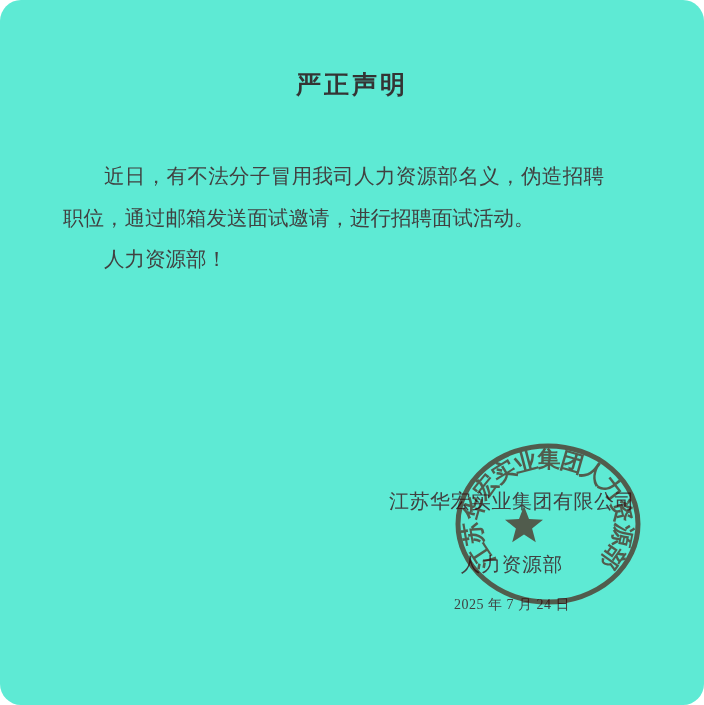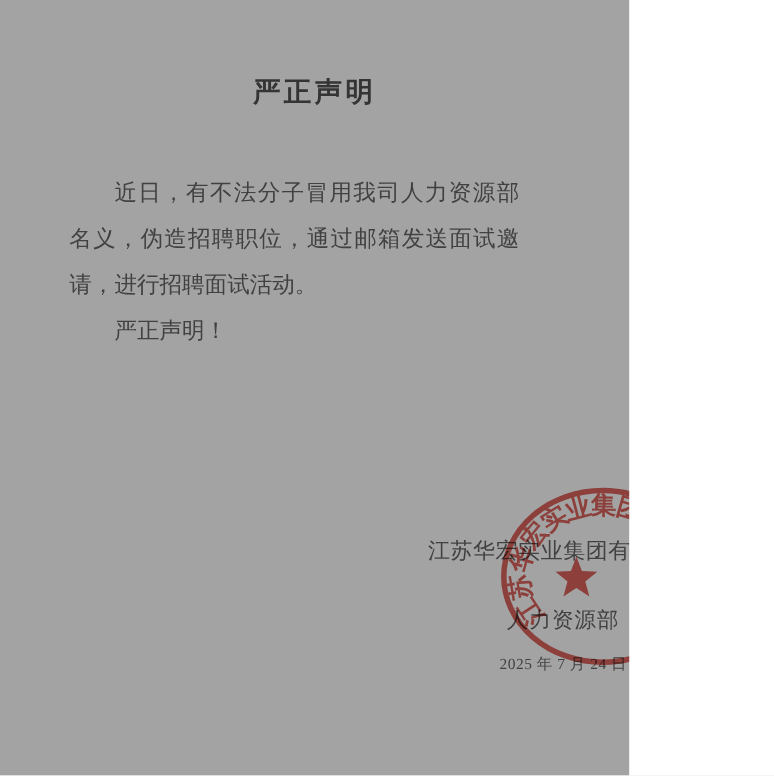--- a/index.html
+++ b/index.html
@@ -1,24 +1,25 @@
 <!DOCTYPE html>
 <html><head>
 <meta charset="utf-8">
 <style>
   * { margin: 0; padding: 0; box-sizing: border-box; }
   html, body { background: #ffffff; }
   .page {
     position: relative;
-    width: 572px;
+    width: 704px;
     height: 705px;
-    background: #a3a3a3;
+    background: #5eead4;
     overflow: hidden;
     font-family: "Liberation Serif", "DejaVu Serif", serif;
     color: #3e3e3e;
+    border-radius: 21px;
   }
   .title {
     padding-top: 70px;
     text-align: center;
     font-size: 25px;
     font-weight: bold;
     letter-spacing: 3px;
     color: #343434;
     line-height: 30px;
   }
@@ -78,21 +79,21 @@
 </style>
 </head>
 <body>
 
 <div class="page">
 
   <h1 class="title">严正声明</h1>
 
   <div class="body-text">
     <p>近日，有不法分子冒用我司人力资源部名义，伪造招聘职位，通过邮箱发送面试邀请，进行招聘面试活动。</p>
-    <p>严正声明！</p>
+    <p>人力资源部！</p>
   </div>
 
   <div class="signature">
     <div class="company">江苏华宏实业集团有限公司</div>
     <div class="dept">人力资源部</div>
     <div class="date">2025 年 7 月 24 日</div>
   </div>
 
   <svg class="seal" viewBox="0 0 220 190" xmlns="http://www.w3.org/2000/svg">
     <ellipse cx="110" cy="96" rx="90" ry="78" fill="none" stroke-width="5" stroke="#d6493f"></ellipse>

